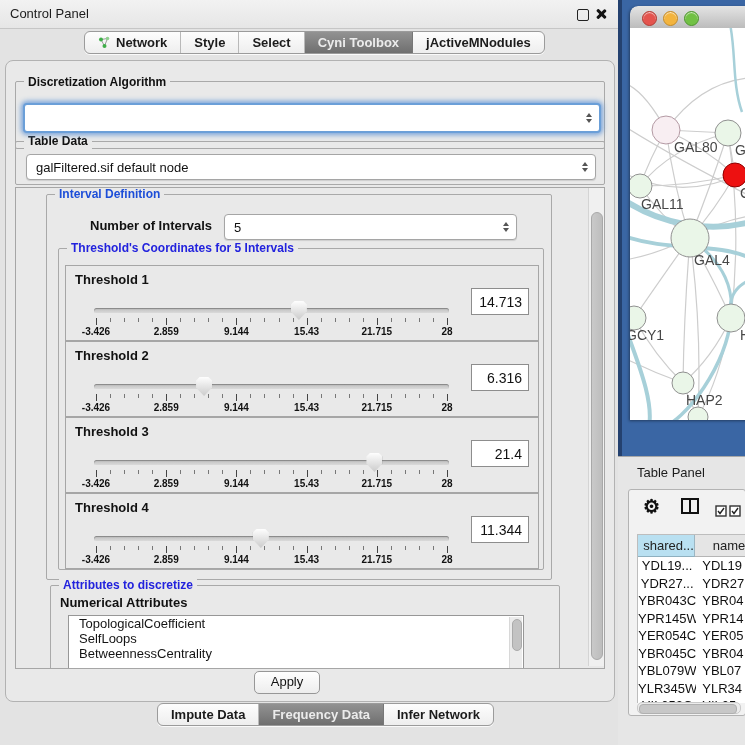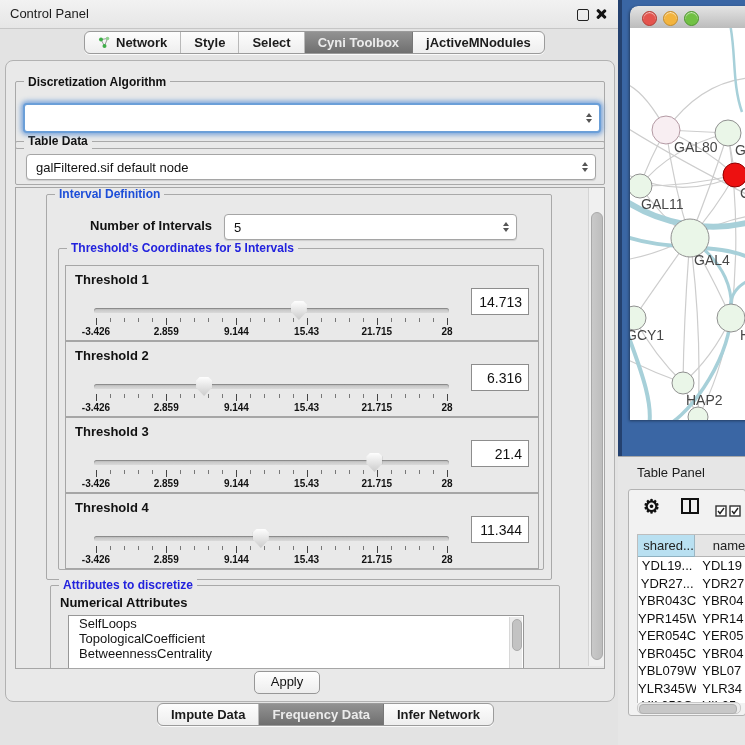--- a/index.html
+++ b/index.html
@@ -317,22 +317,22 @@
             <div class="thumb" style="left: 186.848px;"></div>
             <input class="tval" value="11.344" style="">
           </div>
         </div>
 
       <div class="group" style="left:34px;top:397px;width:508px;height:95px;">
         <span class="gtitle blue">Attributes to discretize</span>
       </div>
       <div class="abs" id="num-attr-label">Numerical Attributes</div>
       <div class="abs" id="attr-list">
-        <div class="attr-item">SelfLoops</div>
-          <div class="attr-item">TopologicalCoefficient</div>
+        <div class="attr-item">TopologicalCoefficient</div>
+          <div class="attr-item">SelfLoops</div>
           <div class="attr-item">BetweennessCentrality</div>
           <div id="attr-scrollbar">
             <div id="attr-thumb"></div>
           </div>
       </div>
 
       <div class="abs" id="sp-scrollbar">
           <div class="abs" id="sp-thumb"></div>
         </div>
     </div>

